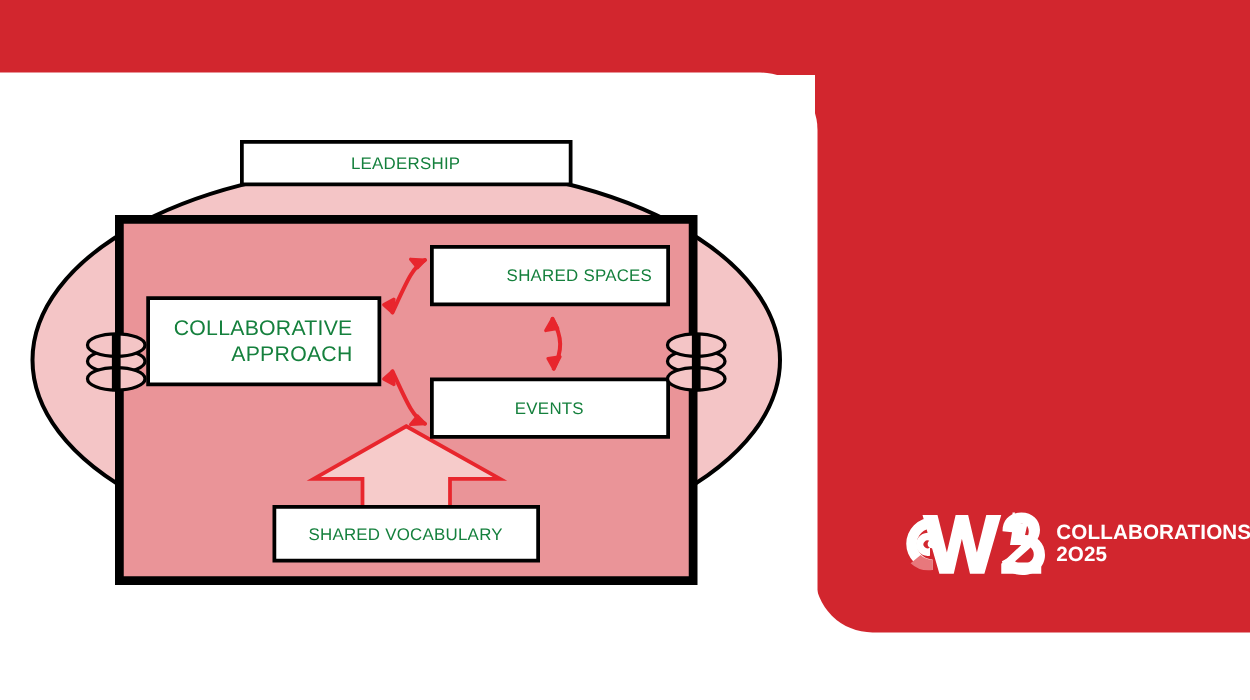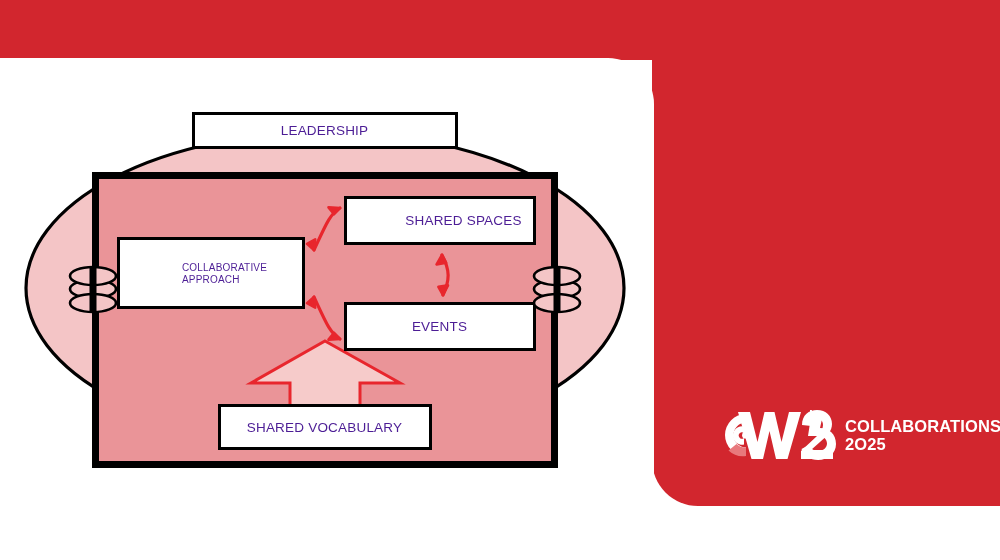--- a/index.html
+++ b/index.html
@@ -52,22 +52,22 @@
     left: 0;
     top: 0;
   }
 
   
   .boxlabel {
     position: absolute;
     display: flex;
     align-items: center;
     justify-content: center;
-    text-align: left;
-    color: #4c1d95;
+    text-align: right;
+    color: #15803d;
     font-family: "Liberation Sans", "DejaVu Sans", sans-serif;
     letter-spacing: 0.2px;
     line-height: 1.18;
     pointer-events: none;
   }
 
   
   .logo {
     position: absolute;
     left: 716px;
@@ -144,21 +144,21 @@
     <g>
       <ellipse cx="557" cy="289" rx="23" ry="9" fill="#f4c5c6" stroke="#000000" stroke-width="2.6"></ellipse>
       <ellipse cx="557" cy="303" rx="23" ry="9" fill="#f4c5c6" stroke="#000000" stroke-width="2.6"></ellipse>
       <ellipse cx="557" cy="276" rx="23" ry="9" fill="#f4c5c6" stroke="#000000" stroke-width="2.6"></ellipse>
       <rect x="553.5" y="267" width="7" height="46" fill="#000000"></rect>
     </g>
   </svg>
 
   <div class="boxlabel" style="left:193px; top:114px; width:263px; height:34px; font-size:13.5px;">LEADERSHIP</div>
 
-  <div class="boxlabel" style="left:132px; top:239px; width:185px; height:69px; font-size:10px; white-space:pre-line;">COLLABORATIVE
+  <div class="boxlabel" style="left:118px; top:239px; width:185px; height:69px; font-size:17px; white-space:pre-line;">COLLABORATIVE
 APPROACH</div>
 
   <div class="boxlabel" style="left:345px; top:198px; width:189px; height:46px; font-size:13.5px;padding-left:24px;">SHARED SPACES</div>
 
   <div class="boxlabel" style="left:219px; top:406px; width:211px; height:43px; font-size:13.5px;">SHARED VOCABULARY</div>
 
   <div class="boxlabel" style="left:345px; top:304px; width:189px; height:46px; font-size:13.5px;">EVENTS</div>
 
   <div class="logo">
     <svg class="logo-mark" viewBox="0 0 128 62">

